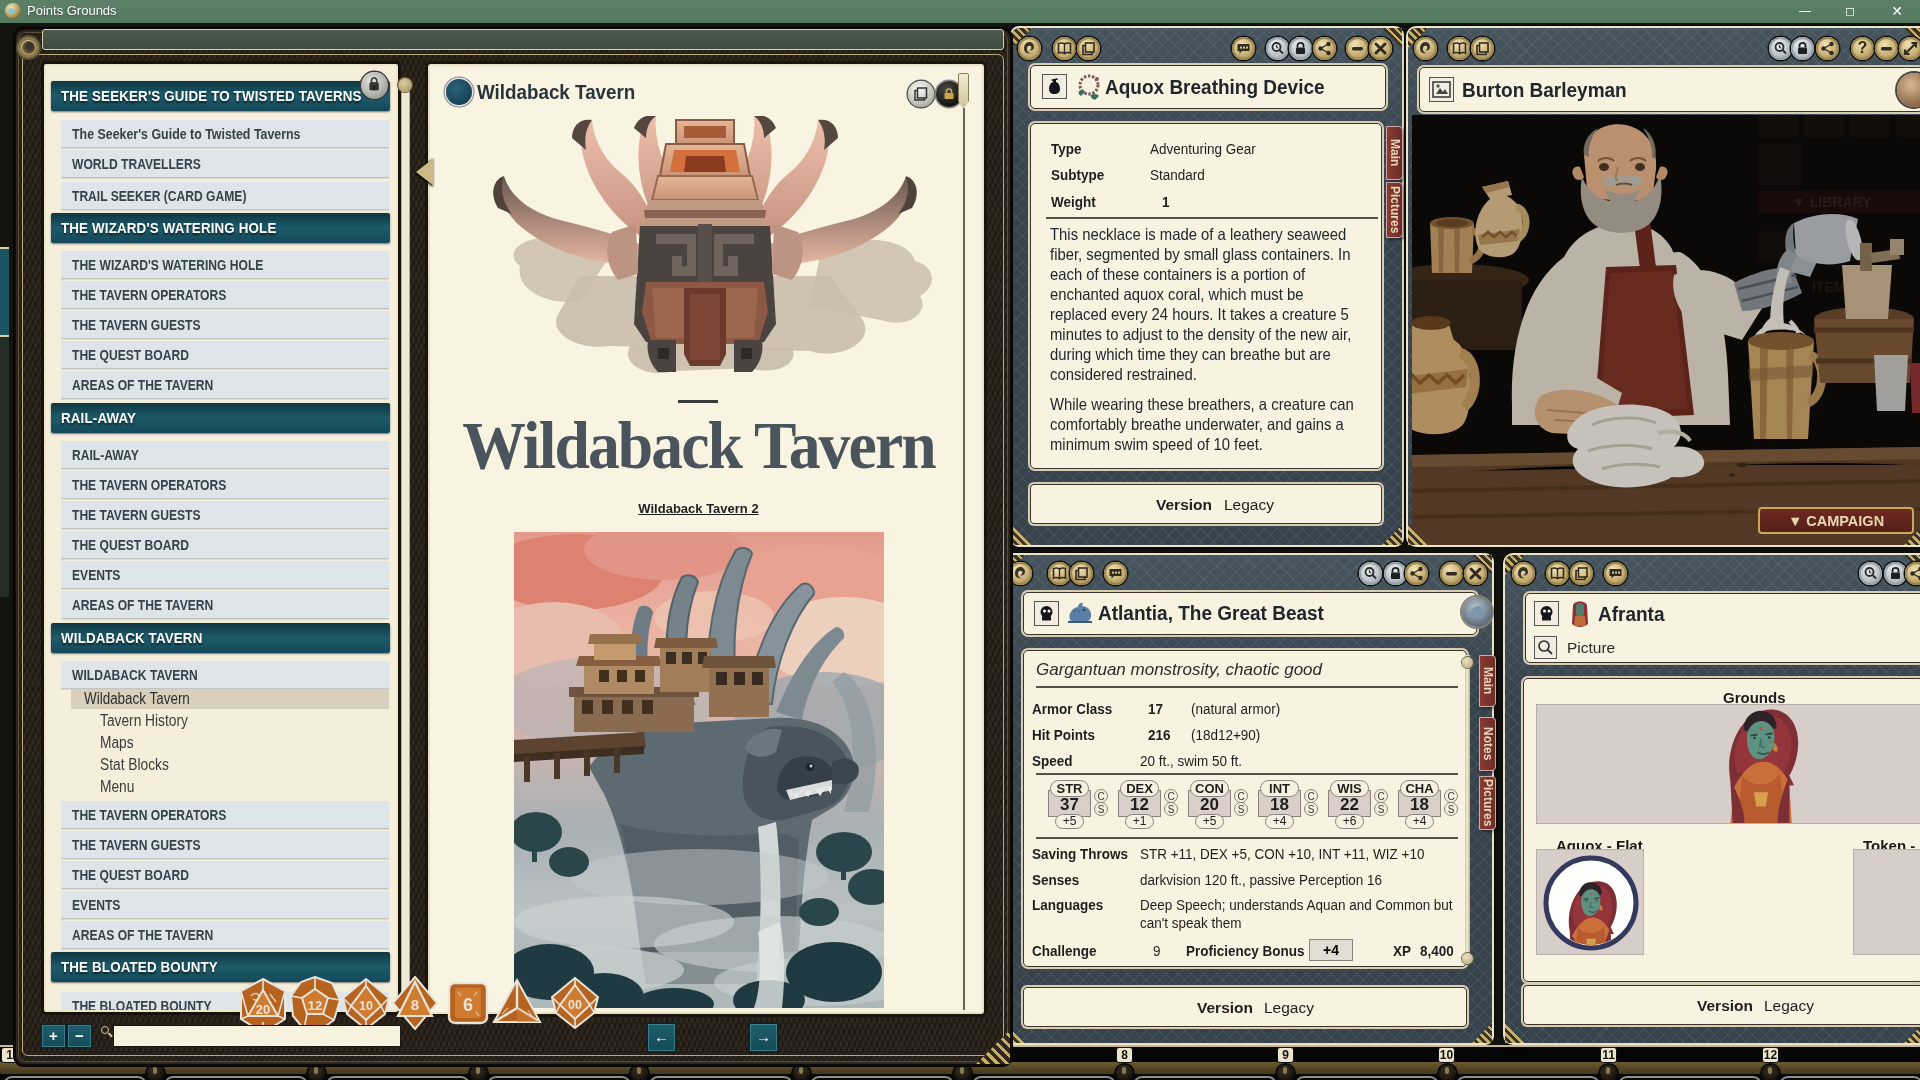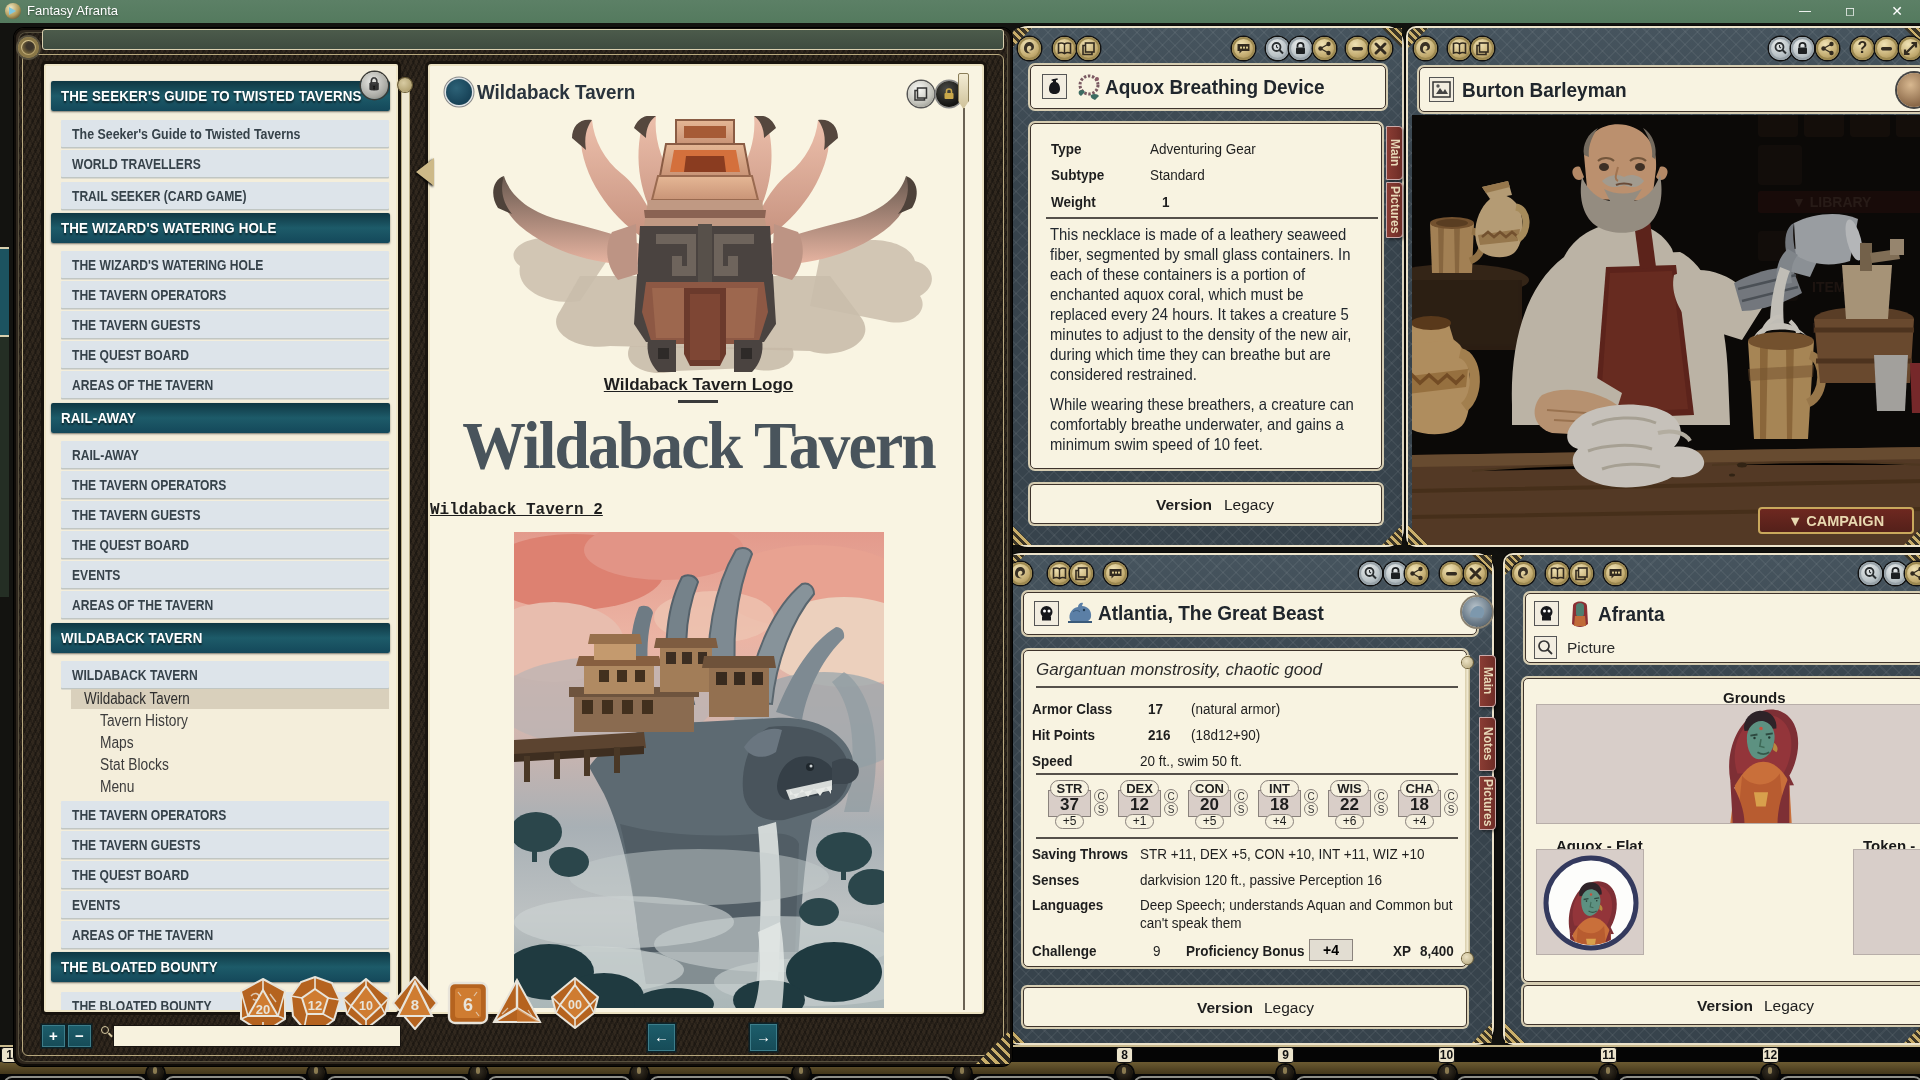--- a/index.html
+++ b/index.html
@@ -52,21 +52,21 @@
 #pagescroll { position:absolute; left:533px; top:42px; width:1.5px; height:902px; background:#6b6254; }
 #pghandle { position:absolute; left:528px; top:7px; width:11px; height:36px; background:linear-gradient(#f3ecd4,#cfc29a); border:1px solid #8a7d58; border-radius:2px 2px 5px 5px; clip-path:polygon(0 0,100% 0,100% 78%,50% 100%,0 78%); }
 .pgbtn { position:absolute; top:15px; width:26px; height:26px; border-radius:50%; }
 
 .die { position:absolute; z-index:30; }
 .tealbtn { position:absolute; width:23px; height:22px; background:linear-gradient(#1d5e6c,#164b57); box-shadow:0 0 0 1.5px #0c2228, inset 0 0 0 1px #3c7d8a; color:#fff; text-align:center; font-size:15px; line-height:21px; font-weight:bold; z-index:31; }
 #searchbox { position:absolute; left:99px; top:997px; width:288px; height:22px; background:#f7f2de; border:1px solid #191511; z-index:31; }
 #mag { position:absolute; left:87px; top:998px; width:8px; height:8px; border:1.5px solid #d8cba2; border-radius:50%; z-index:31; }
 #mag:after { content:""; position:absolute; left:6px; top:7px; width:5px; height:1.5px; background:#d8cba2; transform:rotate(45deg); }
 
-.fgwin { position:absolute; background:#3b4851; border-radius:16px; box-shadow:0 0 0 2px #ece3cb, 0 0 0 3px #0a0a08, 0 3px 10px rgba(0,0,0,.5); }
+.fgwin { position:absolute; background:#3b4851; border-radius:7px; box-shadow:0 0 0 2px #ece3cb, 0 0 0 3px #0a0a08, 0 3px 10px rgba(0,0,0,.5); }
 .fgwin .pat { position:absolute; inset:0; border-radius:8px; overflow:hidden;
   background-image:repeating-linear-gradient(45deg, rgba(255,255,255,.05) 0 1.5px, transparent 1.5px 9px), repeating-linear-gradient(-45deg, rgba(255,255,255,.05) 0 1.5px, transparent 1.5px 9px), linear-gradient(#46545e, #37434c 30%, #37434c); }
 .coin { position:absolute; width:23px; height:23px; border-radius:50%;
   background:radial-gradient(circle at 40% 32%, #f0e2b4, #c4ad72 55%, #8a7440); box-shadow:0 0 0 1.5px #111, inset 0 0 0 2px #9c8850; z-index:4; }
 .coin svg, .coinS svg { position:absolute; left:4px; top:4px; }
 .coinS { position:absolute; width:23px; height:23px; border-radius:50%;
   background:radial-gradient(circle at 40% 32%, #e9ecec, #b9c2c6 55%, #87929a); box-shadow:0 0 0 1.5px #111, inset 0 0 0 2px #98a2a8; z-index:4; }
 .tbox { position:absolute; background:#f8f3e1; border:1.5px solid #3e332b; border-radius:5px; box-shadow:0 0 0 2px #d6cdb2; }
 .vtab { position:absolute; width:17px; background:linear-gradient(90deg,#8a3c33,#6e2d27); color:#e8d9b8; writing-mode:vertical-rl; text-align:center; font-weight:bold; font-size:12px; border:1px solid #caa; border-radius:0 4px 4px 0; box-shadow:2px 2px 3px rgba(0,0,0,.4); }
 .flabel { font-weight:bold; font-size:15.5px; color:#1e1e1e; position:absolute; white-space:nowrap; transform:scaleX(.87); transform-origin:0 50%; }
@@ -91,21 +91,21 @@
 #botslots { position:absolute; left:0; top:1051px; width:1920px; height:6px; background:#060606; z-index:3; }
 .knob { position:absolute; top:1042px; width:17px; height:17px; border-radius:50%; background:radial-gradient(circle at 45% 35%, #3a3428, #14100a 70%); box-shadow:0 0 0 2px #090909; z-index:4; }
 .knob:after { content:""; position:absolute; left:6px; top:2px; width:4px; height:7px; border-radius:2px; background:#8a7a50; }
 .numchip { position:absolute; z-index:20; width:17px; height:16px; background:#ece4cc; border:1.5px solid #111; border-radius:3px; color:#111; font-weight:bold; font-size:12px; text-align:center; line-height:14px; z-index:5; }
 </style>
 </head>
 <body>
 <div id="titlebar">
   <span style="position:absolute; left:5px; top:3px; width:16px; height:16px; border-radius:50%; background:radial-gradient(circle at 35% 30%, #f0e7c0, #b09a5a 55%, #3a3020);"></span>
     <span style="position:absolute; left:9px; top:7px; width:0; height:0; border-top:4px solid transparent; border-bottom:4px solid transparent; border-left:7px solid #7ec8e0;"></span>
-    <span class="t">Fantasy Afranta</span>
+    <span class="t">Points Grounds</span>
   <span class="wb" style="right:95px;">—</span>
   <span class="wb" style="right:50px;">◻</span>
   <span class="wb" style="right:3px; font-size:14px;">✕</span>
 </div>
 <div id="app">
 <div style="position:absolute; left:0; top:224px; width:9px; height:90px; background:#1c5360; border-top:2px solid #d8cfae; border-bottom:2px solid #d8cfae;"></div>
 <div style="position:absolute; left:0; top:314px; width:9px; height:260px; background:#242e24;"></div>
 
 <div id="hotbar"></div>
 <div id="botbar"></div>
@@ -299,24 +299,23 @@
 <g fill="#1f3a40">
 <ellipse cx="35" cy="440" rx="45" ry="28"></ellipse>
               <ellipse cx="90" cy="465" rx="40" ry="24"></ellipse>
 <ellipse cx="320" cy="440" rx="48" ry="30"></ellipse>
               <ellipse cx="255" cy="468" rx="36" ry="20"></ellipse>
 <ellipse cx="160" cy="472" rx="40" ry="16"></ellipse>
 </g>
 <path d="M244 400 C248 430 246 460 240 476 L268 476 C272 440 270 410 266 390 Z" fill="#e4e8e6" opacity=".8"></path>
 </svg>
 </div>
-    <div style="position:absolute; left:0px; top:309px; width:537px; text-align:center; font-weight:bold; font-size:17px; color:#1e1e1e;"><span style="text-decoration:underline;">Wildaback Tavern Logo</span></div>
     <div style="position:absolute; left:248px; top:334px; width:40px; height:3px; background:#3a3a3a;"></div>
     <div style="position:absolute; left:0px; top:341px; width:537px; text-align:center; font-weight:bold; font-size:67px; font-family:'Liberation Serif',serif; color:#49545c; letter-spacing:-2px; transform:scaleX(.95);">Wildaback Tavern</div>
-    <div style="position:absolute; left:0px; top:435px; width:537px; text-align:left; font-weight:bold; font-size:16px; color:#1e1e1e;font-family:Liberation Mono, monospace;"><span style="text-decoration:underline;">Wildaback Tavern 2</span></div>
+    <div style="position:absolute; left:0px; top:435px; width:537px; text-align:center; font-weight:bold; font-size:13px; color:#1e1e1e;"><span style="text-decoration:underline;">Wildaback Tavern 2</span></div>
 
     <div id="pagescroll"></div>
     <div id="pghandle"></div>
   </div>
   <div id="nav">
 <div class="nhead" style="top:15px;"><span>THE SEEKER'S GUIDE TO TWISTED TAVERNS</span></div>
 <div class="nitem first" style="top:54px;"><span>The Seeker's Guide to Twisted Taverns</span></div>
 <div class="nitem" style="top:116px;"><span>TRAIL SEEKER (CARD GAME)</span></div>
 <div class="nitem" style="top:84px;"><span>WORLD TRAVELLERS</span></div>
 <div class="nhead" style="top:147px;"><span>THE WIZARD'S WATERING HOLE</span></div>

